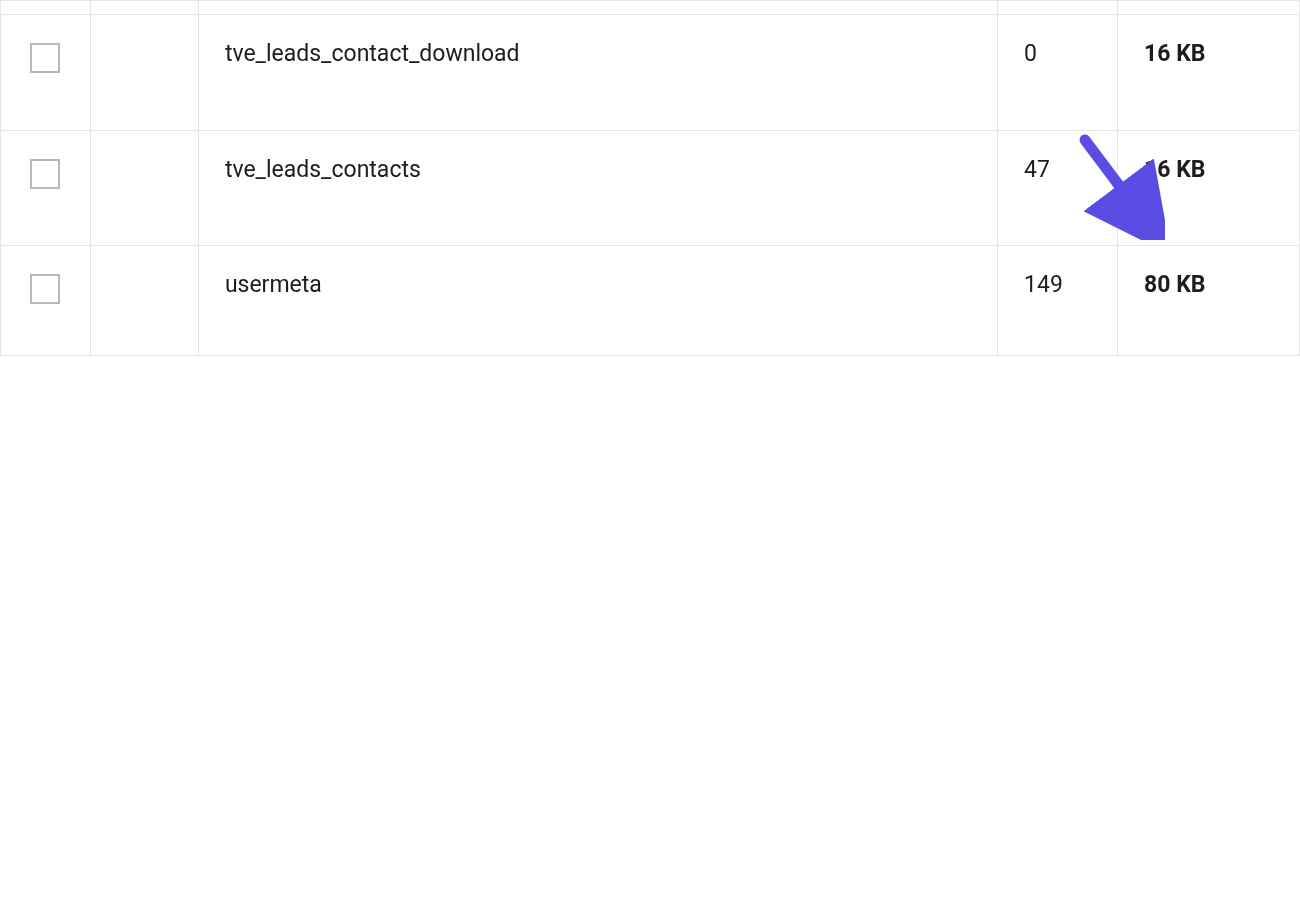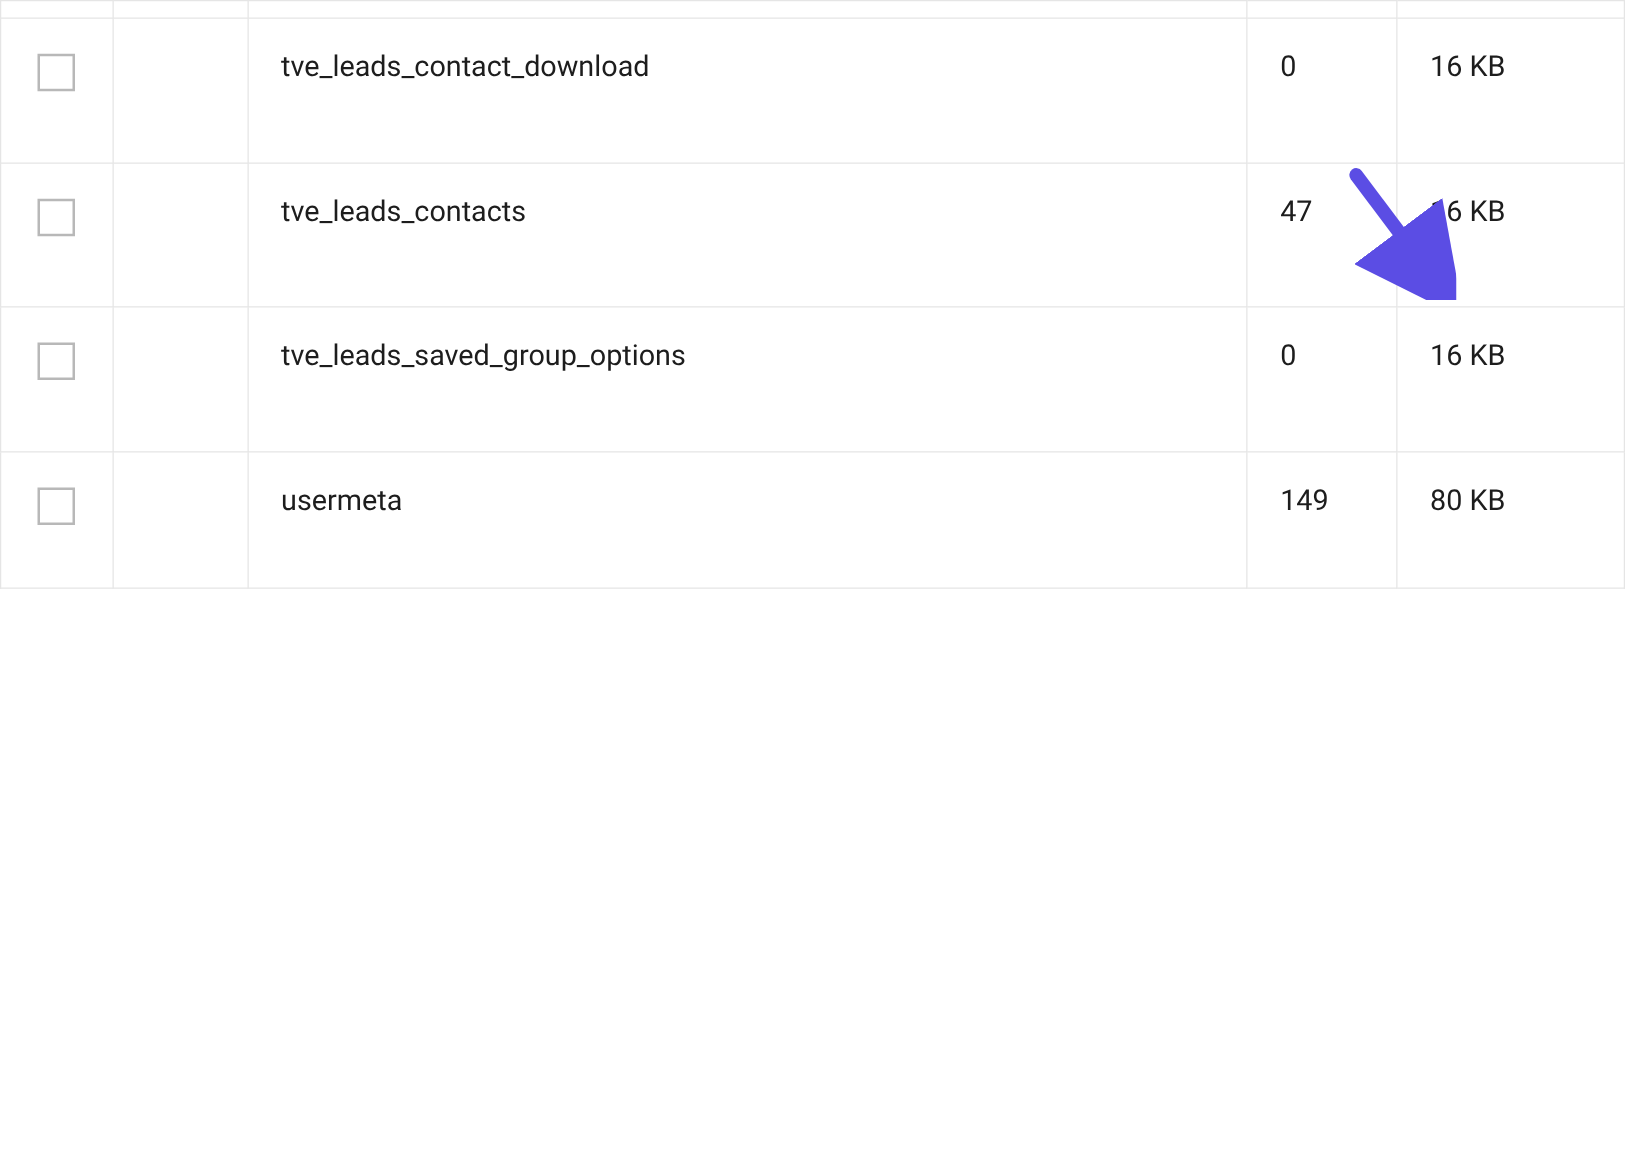--- a/index.html
+++ b/index.html
@@ -55,20 +55,21 @@
       width: 800px;
       word-break: break-word;
     }
     .cell-count {
       width: 120px;
       word-break: break-word;
     }
     .cell-size {
       width: 182px;
       white-space: nowrap;
+      font-weight: bold;
     }
     .checkbox {
       display: inline-block;
       width: 30px;
       height: 30px;
       border: 2px solid #b8b8b8;
       background: #ffffff;
       cursor: pointer;
       appearance: none;
       margin: 0;
@@ -115,29 +116,20 @@
       <input type="checkbox" class="checkbox" style="">
     </div>
     <div class="cell cell-icon"></div>
     <div class="cell cell-name">tve_leads_contacts</div>
     <div class="cell cell-count">47</div>
     <div class="cell cell-size">16 KB</div>
   </div>
 
 
 
-  <div class="row">
-    <div class="cell cell-check">
-      <input type="checkbox" class="checkbox" style="">
-    </div>
-    <div class="cell cell-icon"></div>
-    <div class="cell cell-name">tve_leads_saved_group_options</div>
-    <div class="cell cell-count">0</div>
-    <div class="cell cell-size">16 KB</div>
-  </div>
 
 
 
   <div class="row">
     <div class="cell cell-check">
       <input type="checkbox" class="checkbox" style="">
     </div>
     <div class="cell cell-icon"></div>
     <div class="cell cell-name">usermeta</div>
     <div class="cell cell-count">149</div>

